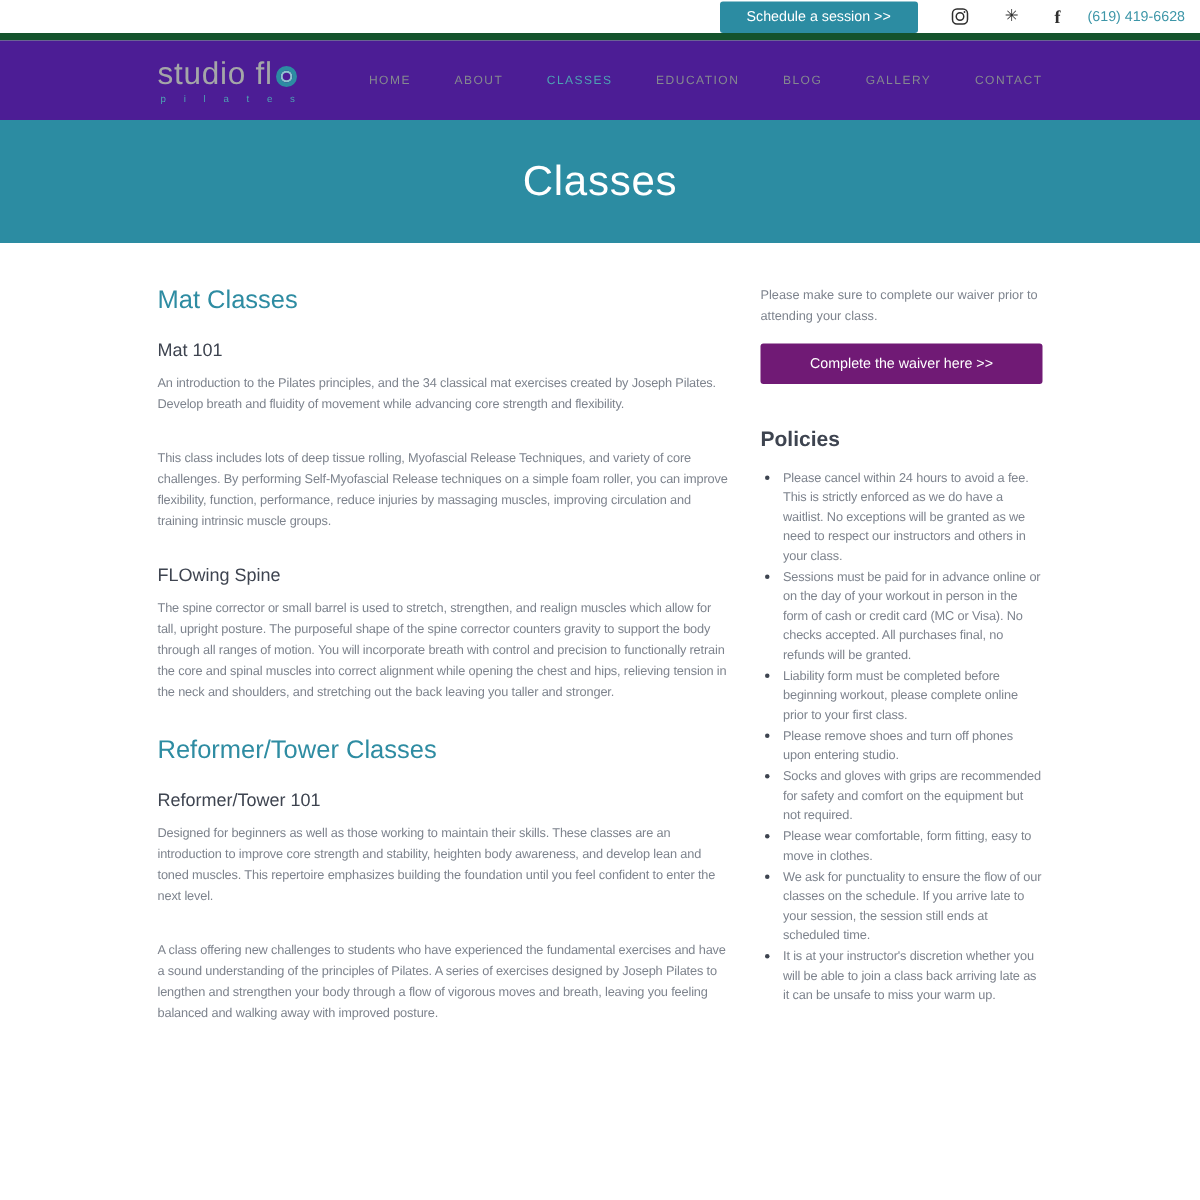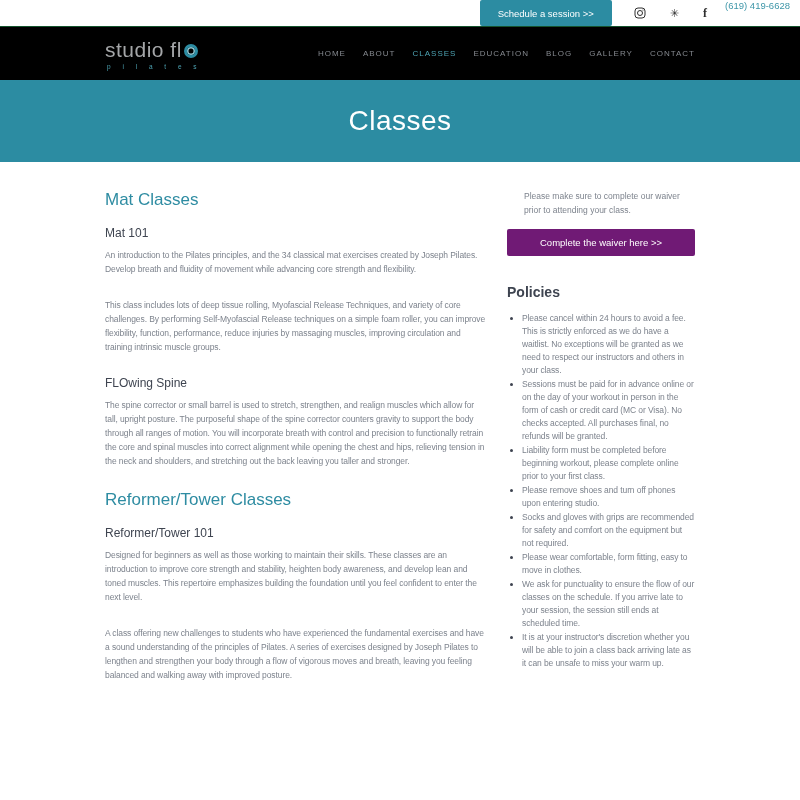--- a/index.html
+++ b/index.html
@@ -6,61 +6,61 @@
   html, body {
     width: 800px; height: 800px; overflow: hidden;
     background: #ffffff;
     font-family: "Liberation Sans", "DejaVu Sans", sans-serif;
     color: #7d838d;
   }
 
   
   .topbar {
     height: 27px;
-    display: flex; justify-content: flex-end;
+    display: flex; align-items: center; justify-content: flex-end;
     padding-right: 10px;
     background: #ffffff;
-    border-bottom: 1px solid #14532d;
+    border-bottom: 5px solid #14532d;
   }
   .schedule-btn {
     background: #2c8ca2; color: #ffffff;
     border: none; border-radius: 2px;
     font-family: inherit;
     font-size: 9.5px; padding: 5px 18px;
     cursor: pointer;
     margin-right: 22px;
   }
   .social { display: flex; align-items: center; gap: 24px; margin-right: 18px; }
   .social svg { display: block; }
   .soc-glyph { font-size: 11px; color: #2f2f2f; line-height: 1; }
   .fb-glyph { font-weight: bold; font-size: 12px; color: #2f2f2f; font-family: "Liberation Serif", serif; }
   .phone { color: #3d96a8; font-size: 9.5px; text-decoration: none; }
 
   
   .header {
     height: 53px;
     display: flex; align-items: center; justify-content: space-between;
     padding: 0 105px 0 105px;
-    background: #000000;
+    background: #4c1d95;
   }
   .logo { display: flex; flex-direction: column; cursor: pointer; }
   .logo-main { display: flex; align-items: center; }
   .logo-text {
     font-size: 21px; font-weight: 300; color: #a4a6a8; letter-spacing: 0.5px;
   }
   .logo-o {
     display: inline-block; width: 14px; height: 14px;
     border: 3.5px solid #2c8ca2; border-radius: 50%;
     margin-left: 2px; margin-top: 2px;
     box-shadow: inset 0 0 0 1.5px #8ec4cf;
   }
   .logo-sub {
     font-size: 6.5px; color: #4da3b3; letter-spacing: 5px; margin-top: 1px; padding-left: 2px;
   }
-  .nav { display: flex; gap: 17px; margin-left: 20px; }
+  .nav { display: flex; gap: 29px; margin-left: 20px; }
   .nav a {
     font-size: 8px; letter-spacing: 1px; color: #85898f;
     text-decoration: none; text-transform: uppercase;
   }
   .nav a.active { color: #4da3b3; }
 
   
   .banner {
     height: 82px; background: #2c8ca2;
     display: flex; align-items: center; justify-content: center;
@@ -85,21 +85,21 @@
     color: #3e4450; font-size: 12px; font-weight: 400;
     margin: 4px 0 8px 0;
   }
   .class-desc {
     font-size: 8.5px; line-height: 14px; letter-spacing: -0.1px;
     color: #7d838d;
     margin: 0 0 22px 0;
   }
 
   
-  .waiver-note { font-size: 8.5px; line-height: 13.5px; color: #7d838d; margin-bottom: 12px; margin-left: 17px; }
+  .waiver-note { font-size: 8.5px; line-height: 13.5px; color: #7d838d; margin-bottom: 12px; }
   .waiver-btn {
     display: block; width: 100%;
     background: #701a75; color: #ffffff;
     border: none; border-radius: 2px;
     font-family: inherit; font-size: 9.5px;
     padding: 8px 4px; text-align: center;
     cursor: pointer;
     margin-bottom: 28px;
   }
   .policies-title { color: #3e4450; font-size: 14px; font-weight: bold; margin-bottom: 12px; }

